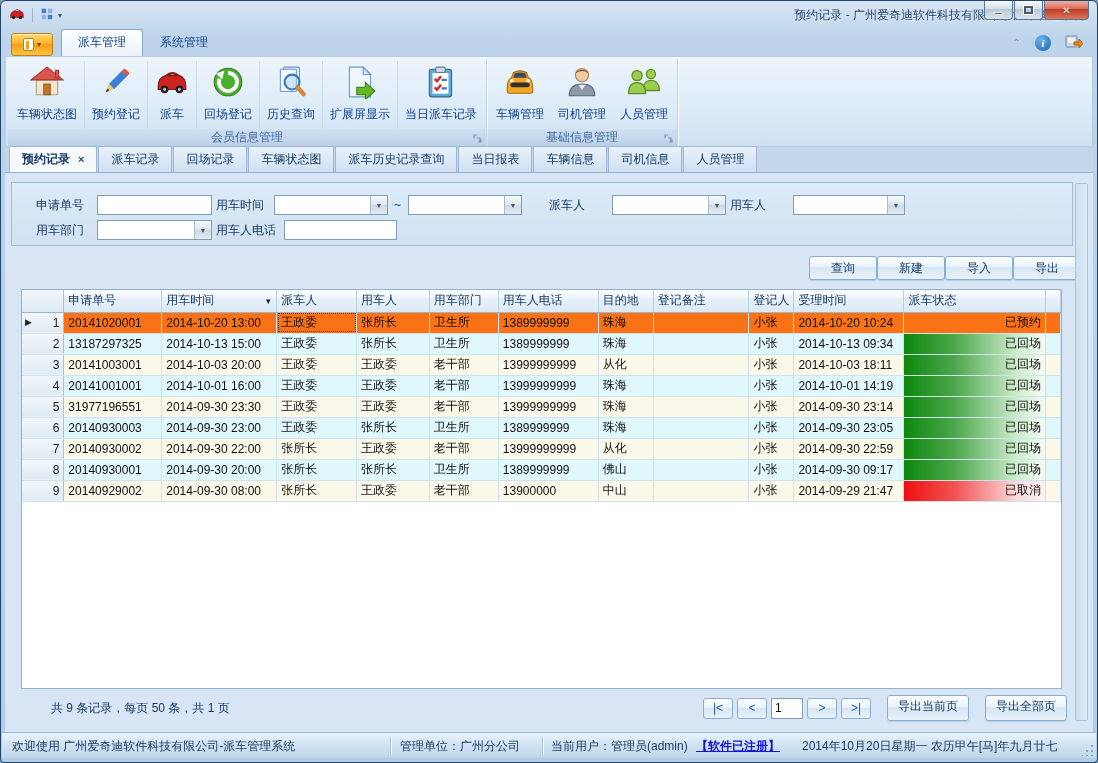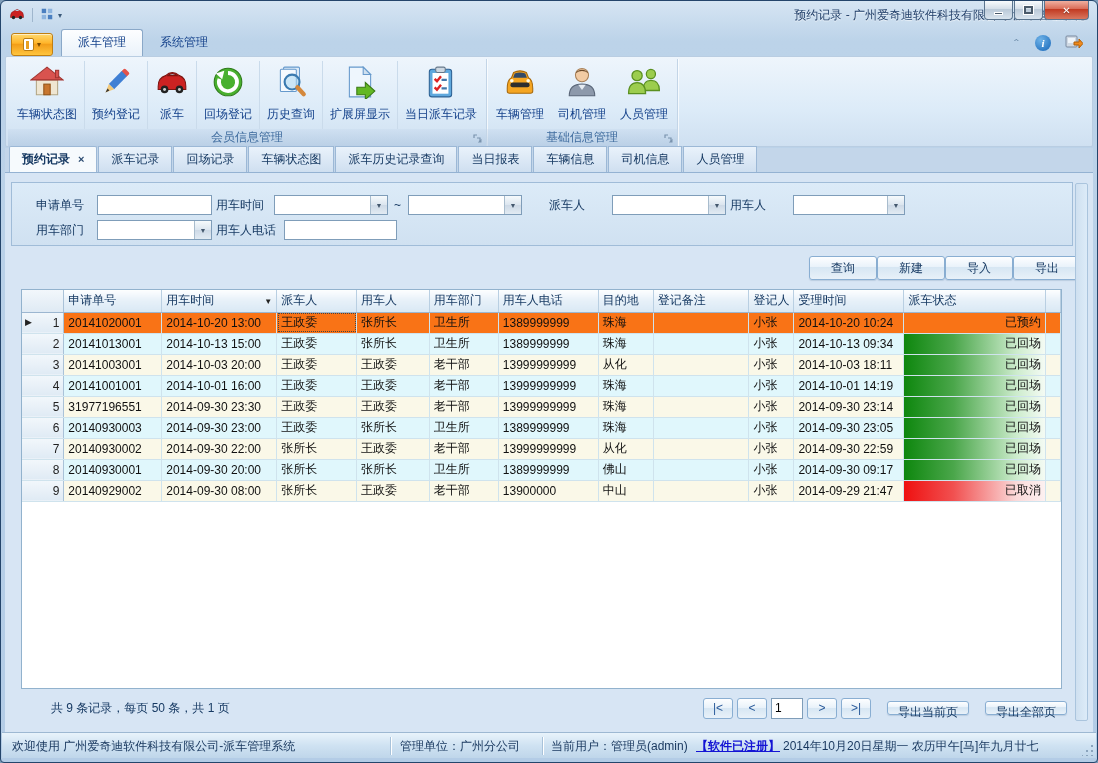--- a/index.html
+++ b/index.html
@@ -107,21 +107,21 @@
   .status-returned { background:linear-gradient(to right,#0e870e,#4aa64a 35%,#cdeccd 80%,#f4fbf4); }
   .status-cancelled { background:linear-gradient(to right,#ef1010,#f15050 35%,#fadada 80%,#fdf1f1); }
 
   
   .pager { position:absolute; left:16px; right:26px; top:522px; height:26px; display:flex; align-items:center; }
   .pager-summary { margin-left:30px; color:#173a63; }
   .pager-nav { margin-left:auto; display:flex; gap:4px; align-items:center; }
   .nav-btn { width:30px; height:21px; border:1px solid #89aed2; border-radius:3px; color:#2a5a9a;
     background:linear-gradient(#fdfeff,#e9f2fa 45%,#d6e6f3 46%,#e8f1f9); text-align:center; line-height:19px; }
   .page-input { width:32px; height:21px; border:1px solid #7f9db9; padding:0 3px; font:12px "Liberation Sans",sans-serif; }
-  .pager .btn { margin-left:12px; height:14px; line-height:20px; }
+  .pager .btn { margin-left:12px; height:26px; line-height:20px; }
 
   .vscroll { position:absolute; right:5px; top:10px; width:13px; height:538px;
     background:linear-gradient(to right,#cfe0f0,#dcebf8); border:1px solid #aac4dd; border-radius:2px; }
 
   
   .statusbar { position:absolute; left:1px; right:1px; bottom:4px; height:26px;
     background:linear-gradient(#e8f3fb,#cfe2f2 50%,#bfd6ea); border-top:1px solid #9db8d2;
     display:flex; align-items:center; color:#17365d; }
   .sb-item { position:absolute; line-height:26px; white-space:nowrap; }
   .sb-sep { position:absolute; top:4px; width:1px; height:18px; background:#a8c2da; box-shadow:1px 0 0 #fff; }
@@ -423,21 +423,21 @@
               <td>2014-10-20 10:24</td>
               <td class="status-cell">
                 <div class="status-bar">
                   <span>已预约</span>
                 </div>
               </td>
               <td></td>
             </tr>
             <tr class="even">
               <td class="ind"><span>2</span></td>
-              <td>20141013001</td>
+              <td>13187297325</td>
               <td>2014-10-13 15:00</td>
               <td>王政委</td>
               <td>张所长</td>
               <td>卫生所</td>
               <td>1389999999</td>
               <td>珠海</td>
               <td></td>
               <td>小张</td>
               <td>2014-10-13 09:34</td>
               <td class="status-cell">
@@ -600,16 +600,16 @@
     <div class="vscroll"></div>
   </div>
 
   <div class="statusbar">
     <span class="sb-item" style="left:10px;text-align:right;">欢迎使用 广州爱奇迪软件科技有限公司-派车管理系统</span>
     <span class="sb-sep" style="left:388px;"></span>
     <span class="sb-item" style="left:398px;">管理单位：广州分公司</span>
     <span class="sb-sep" style="left:540px;"></span>
     <span class="sb-item" style="left:549px;">当前用户：管理员(admin)</span>
     <span class="sb-item sb-link" style="left:694px;">【软件已注册】</span>
-    <span class="sb-item" style="left:781px;">2014年10月20日星期一 农历甲午[马]年九月廿七</span>
+    <span class="sb-item" style="left:800px;">2014年10月20日星期一 农历甲午[马]年九月廿七</span>
     <span class="grip"></span>
   </div>
 </div>
 
 </body></html>

